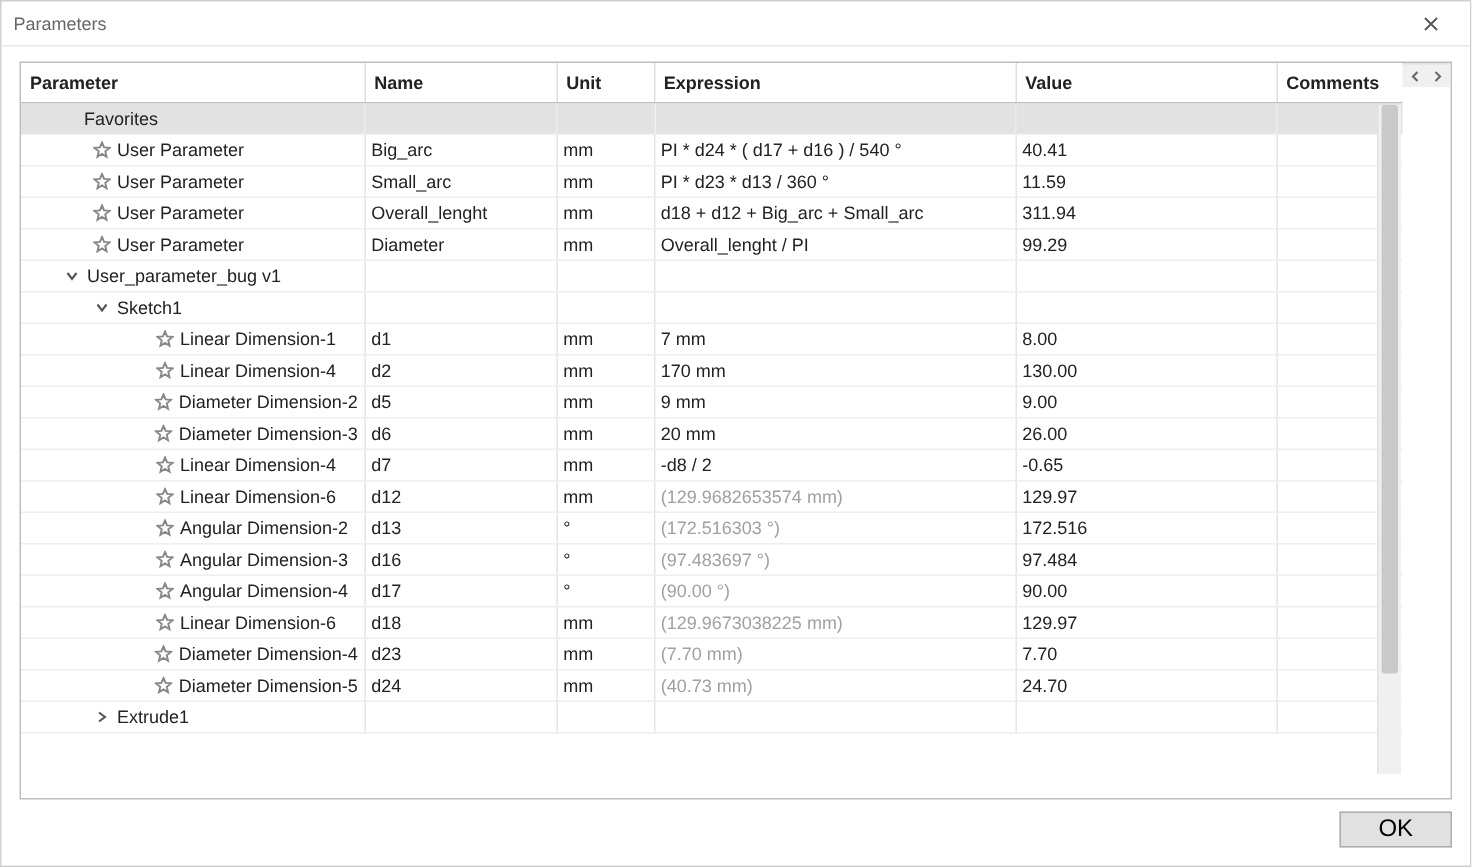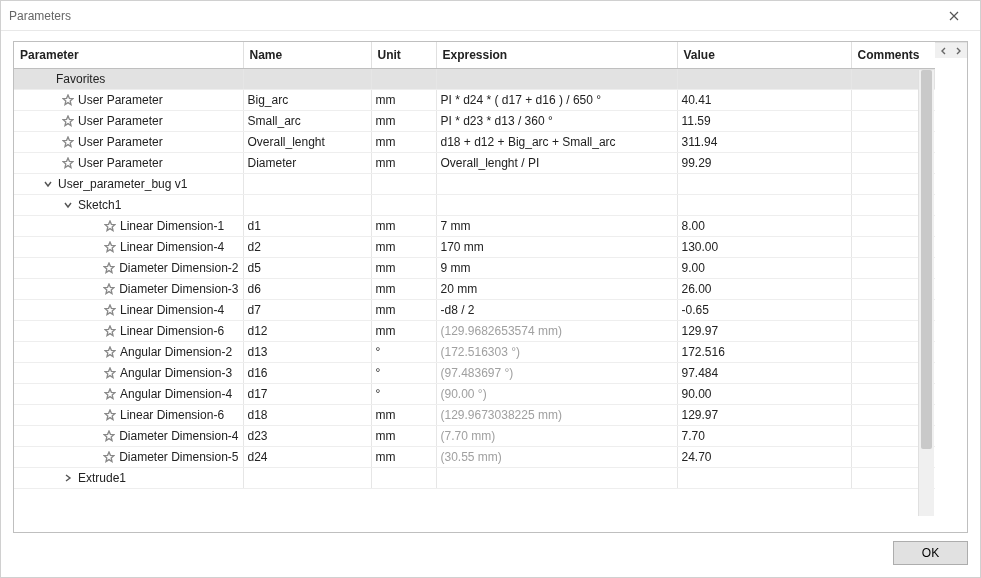--- a/index.html
+++ b/index.html
@@ -153,21 +153,21 @@
   .hscroll .arrow svg { width:8px; height:8px; }
   .footer {
     display:flex; justify-content:flex-end;
     padding: 8px 0 0 0;
   }
   .ok-btn {
     min-width: 75px;
     height: 24px;
     border: 1px solid #adadad;
     background: #e1e1e1;
-    font-size: 12px;
+    font-size: 16px;
     cursor: pointer;
   }
 </style>
 </head>
 <body>
 
 <div class="window">
   <div class="titlebar">
     <span class="title">Parameters</span>
     <div class="close">
@@ -224,21 +224,21 @@
                     <span class="star">
                       <svg viewBox="0 0 12 12">
                         <path d="M6 1 L7.4 4.3 L11 4.6 L8.2 6.9 L9 10.5 L6 8.6 L3 10.5 L3.8 6.9 L1 4.6 L4.6 4.3 Z"></path>
                       </svg>
                     </span>
                     <span>User Parameter</span>
                   </div>
                 </td>
                 <td><span>Big_arc</span></td>
                 <td><span>mm</span></td>
-                <td><span>PI * d24 * ( d17 + d16 ) / 650 °</span></td>
+                <td><span>PI * d24 * ( d17 + d16 ) / 540 °</span></td>
                 <td><span>40.41</span></td>
                 <td><span></span></td>
                 <td></td>
               </tr>
               <tr class="leaf">
                 <td>
                   <div class="pcell">
                     <span class="indent" style="width:40px"></span>
                     <span class="star">
                       <svg viewBox="0 0 12 12">
@@ -547,21 +547,21 @@
                     <span class="star">
                       <svg viewBox="0 0 12 12">
                         <path d="M6 1 L7.4 4.3 L11 4.6 L8.2 6.9 L9 10.5 L6 8.6 L3 10.5 L3.8 6.9 L1 4.6 L4.6 4.3 Z"></path>
                       </svg>
                     </span>
                     <span>Diameter Dimension-5</span>
                   </div>
                 </td>
                 <td><span>d24</span></td>
                 <td><span>mm</span></td>
-                <td><span class="expr-gray">(30.55 mm)</span></td>
+                <td><span class="expr-gray">(40.73 mm)</span></td>
                 <td><span>24.70</span></td>
                 <td><span></span></td>
                 <td></td>
               </tr>
               <tr class="subgroup">
                 <td>
                   <div class="pcell">
                     <span class="indent" style="width:40px"></span>
                     <span class="toggle">
                       <svg viewBox="0 0 10 10">

